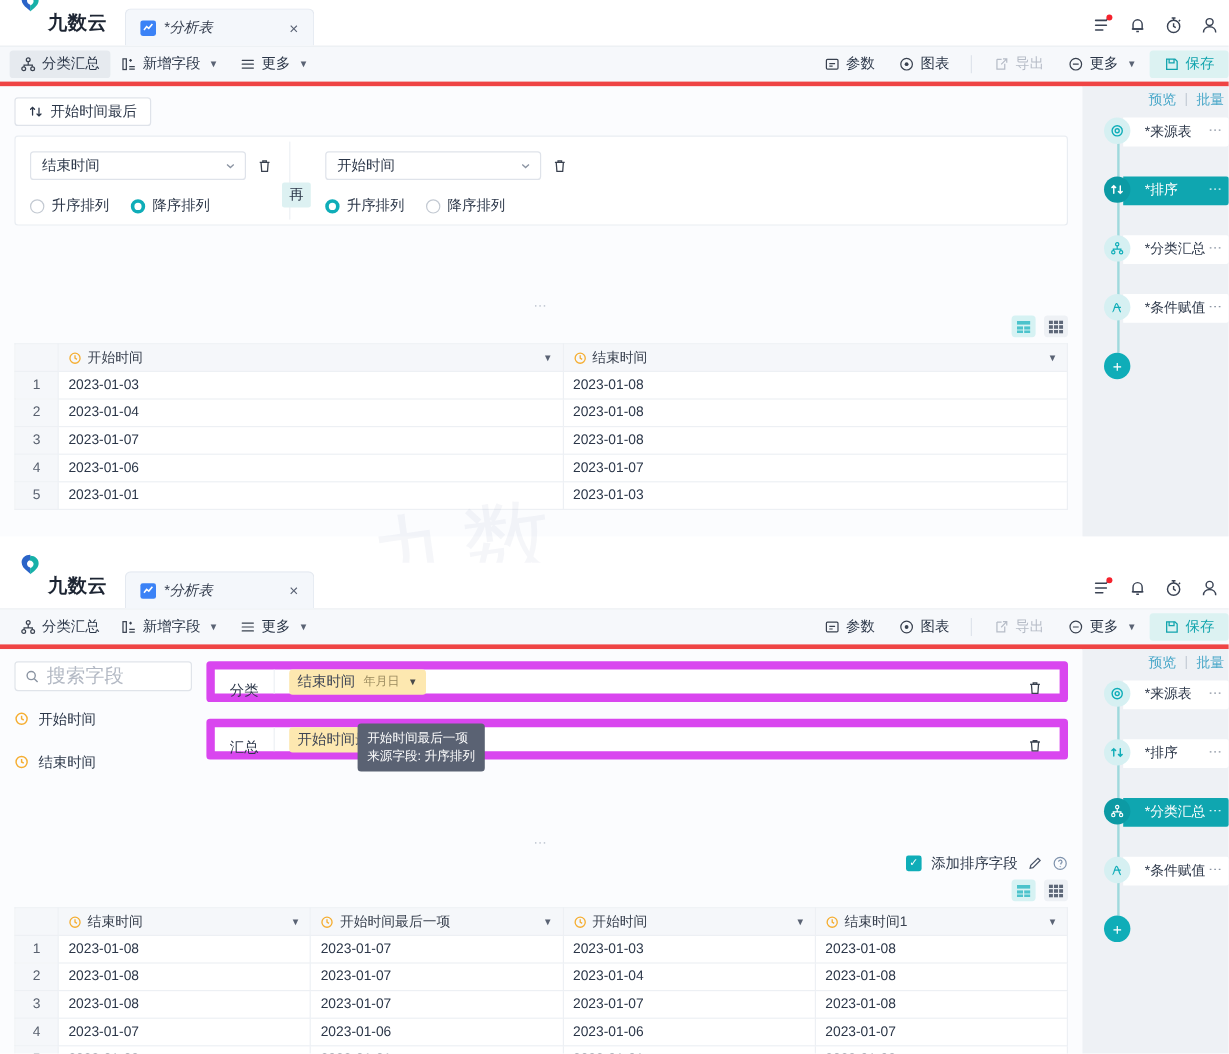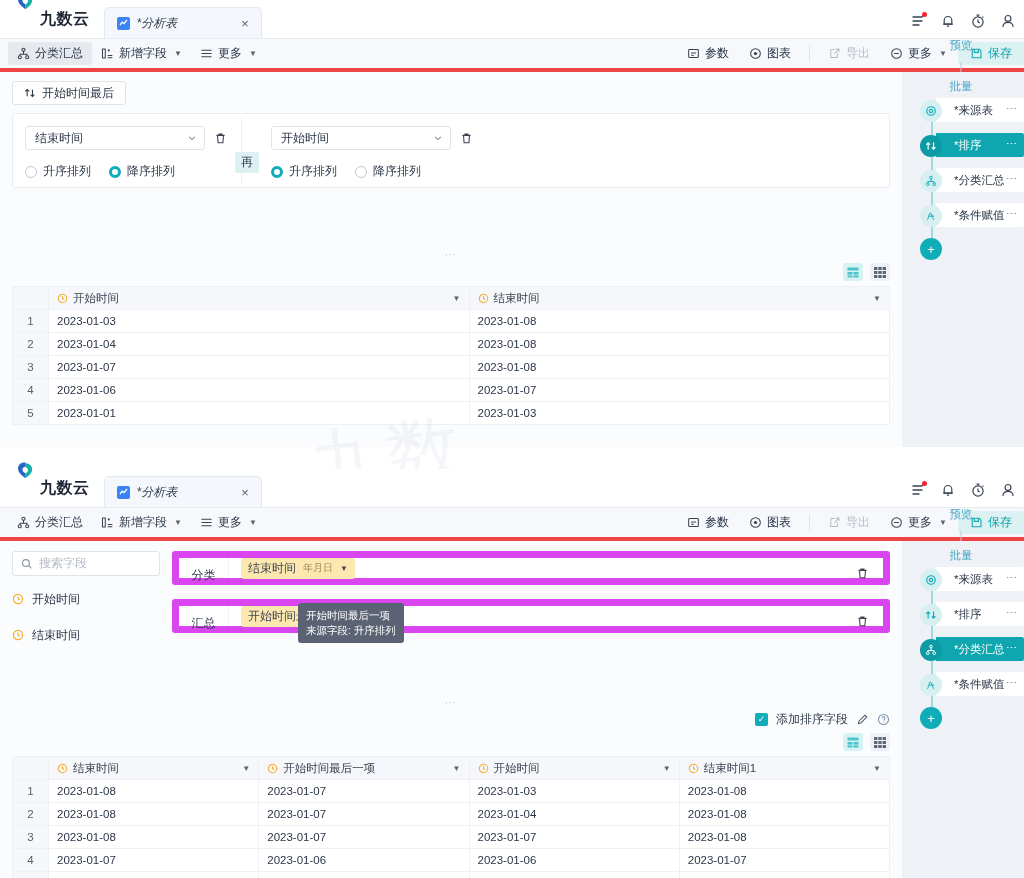--- a/index.html
+++ b/index.html
@@ -127,23 +127,23 @@
 
   
   .cfg2 { display: flex; padding: 10px 12px 0 12px; gap: 12px; }
   .fieldlist { width: 148px; }
   .searchbox {
     height: 25px; border: 1px solid #e0e4ea; border-radius: 3px;
     background: #fff; display: flex; align-items: center; gap: 6px;
     padding: 0 8px;
   }
   .searchbox input {
-    border: none; outline: none; font-size: 12px; color: #0f766e;
+    border: none; outline: none; font-size: 16px; color: #0f766e;
     width: 100%; background: transparent;
-    font-family: Liberation Serif, serif;
+    font-family: Liberation Sans, sans-serif;
   }
   .searchbox input::placeholder { color: #b3b9c4; }
   .fieldrow {
     display: flex; align-items: center; gap: 8px;
     height: 26px; margin-top: 10px; font-size: 12px; color: #2b3648;
     cursor: pointer;
   }
   .cfg2-right { flex: 1; position: relative; }
   .cfgrow {
     background: #ffffff; border: 7px solid #d946ef; border-radius: 3px;
@@ -211,32 +211,32 @@
   .th-flex { display: flex; align-items: center; justify-content: space-between; }
 
   
   .rail {
     width: 122px; background: #eef1f5; position: relative; flex: none;
     padding: 0;
   }
   .rail-top {
     display: flex; align-items: center; justify-content: flex-end;
     gap: 7px; height: 22px; padding-right: 4px;
-    font-size: 11.5px; color: #4aa8c9; flex-direction: column;
+    font-size: 11.5px; color: #4aa8c9;
   }
   .rail-top span { cursor: pointer; }
   .rail-sep { color: #c2cad3; }
   .flow { position: relative; padding: 4px 0 0 0; }
   .flowline {
     position: absolute; left: 29px; top: 10px; bottom: 22px;
     width: 2px; background: #9fd9dd;
   }
   .node {
-    display: flex; align-items: flex-end; gap: 8px;
-    height: 24px; margin-bottom: 11px; position: relative;
+    display: flex; align-items: flex-start; gap: 8px;
+    height: 24px; margin-bottom: 25px; position: relative;
     padding-left: 18px; cursor: pointer;
   }
   .node .dot {
     width: 22px; height: 22px; border-radius: 50%;
     background: #d6f0f2; color: #0fadb8;
     display: inline-flex; align-items: center; justify-content: center;
     flex: none; z-index: 2; font-size: 11px;
   }
   .node .nlabel {
     flex: 1; background: #ffffff; height: 24px; line-height: 24px;

